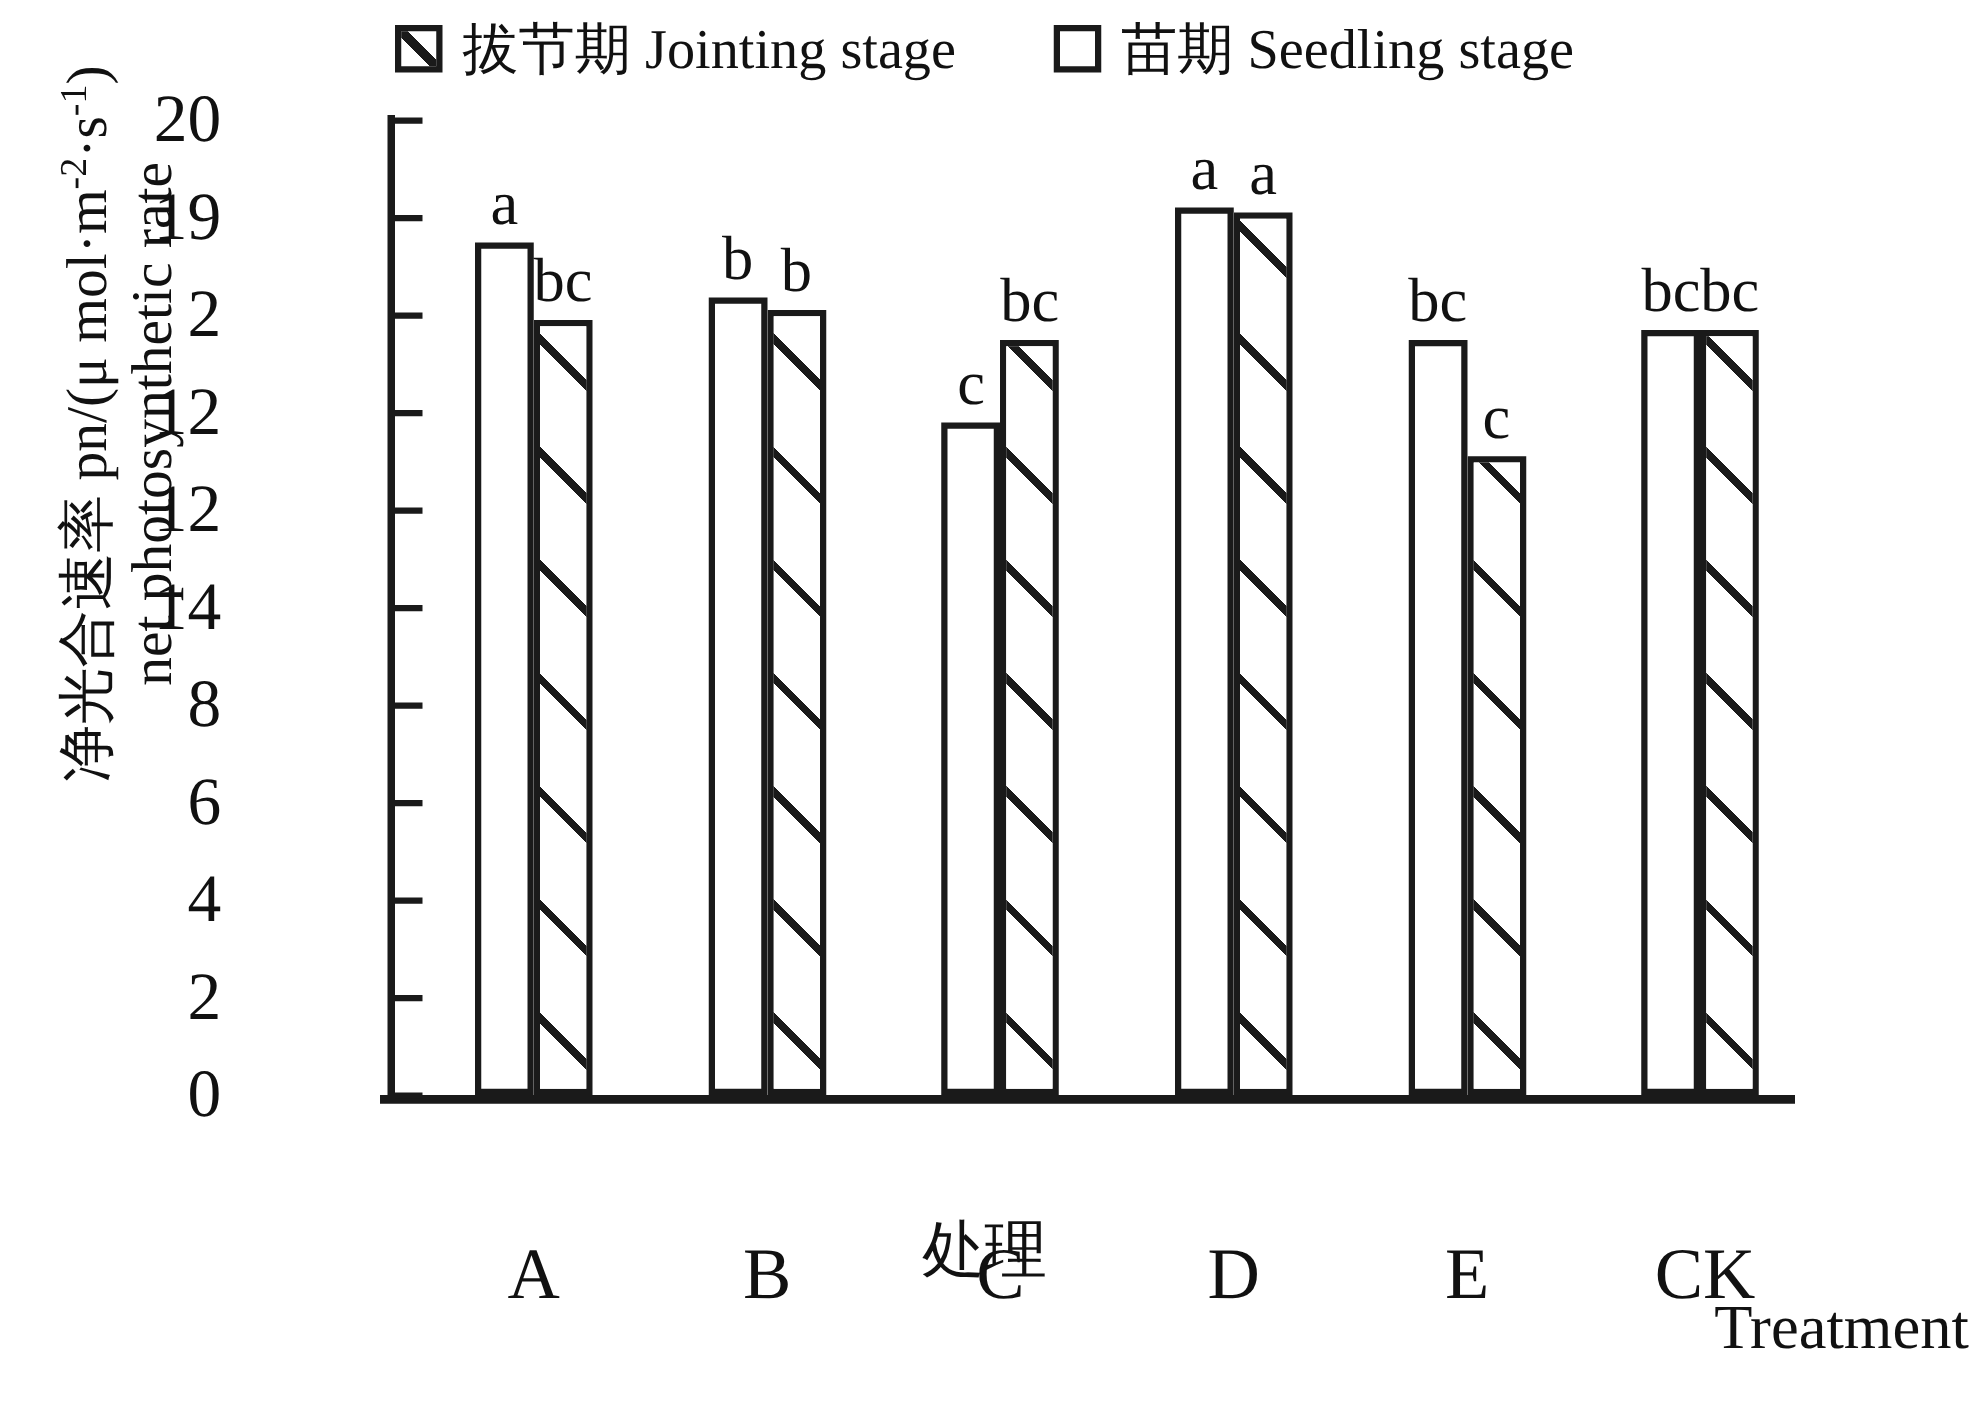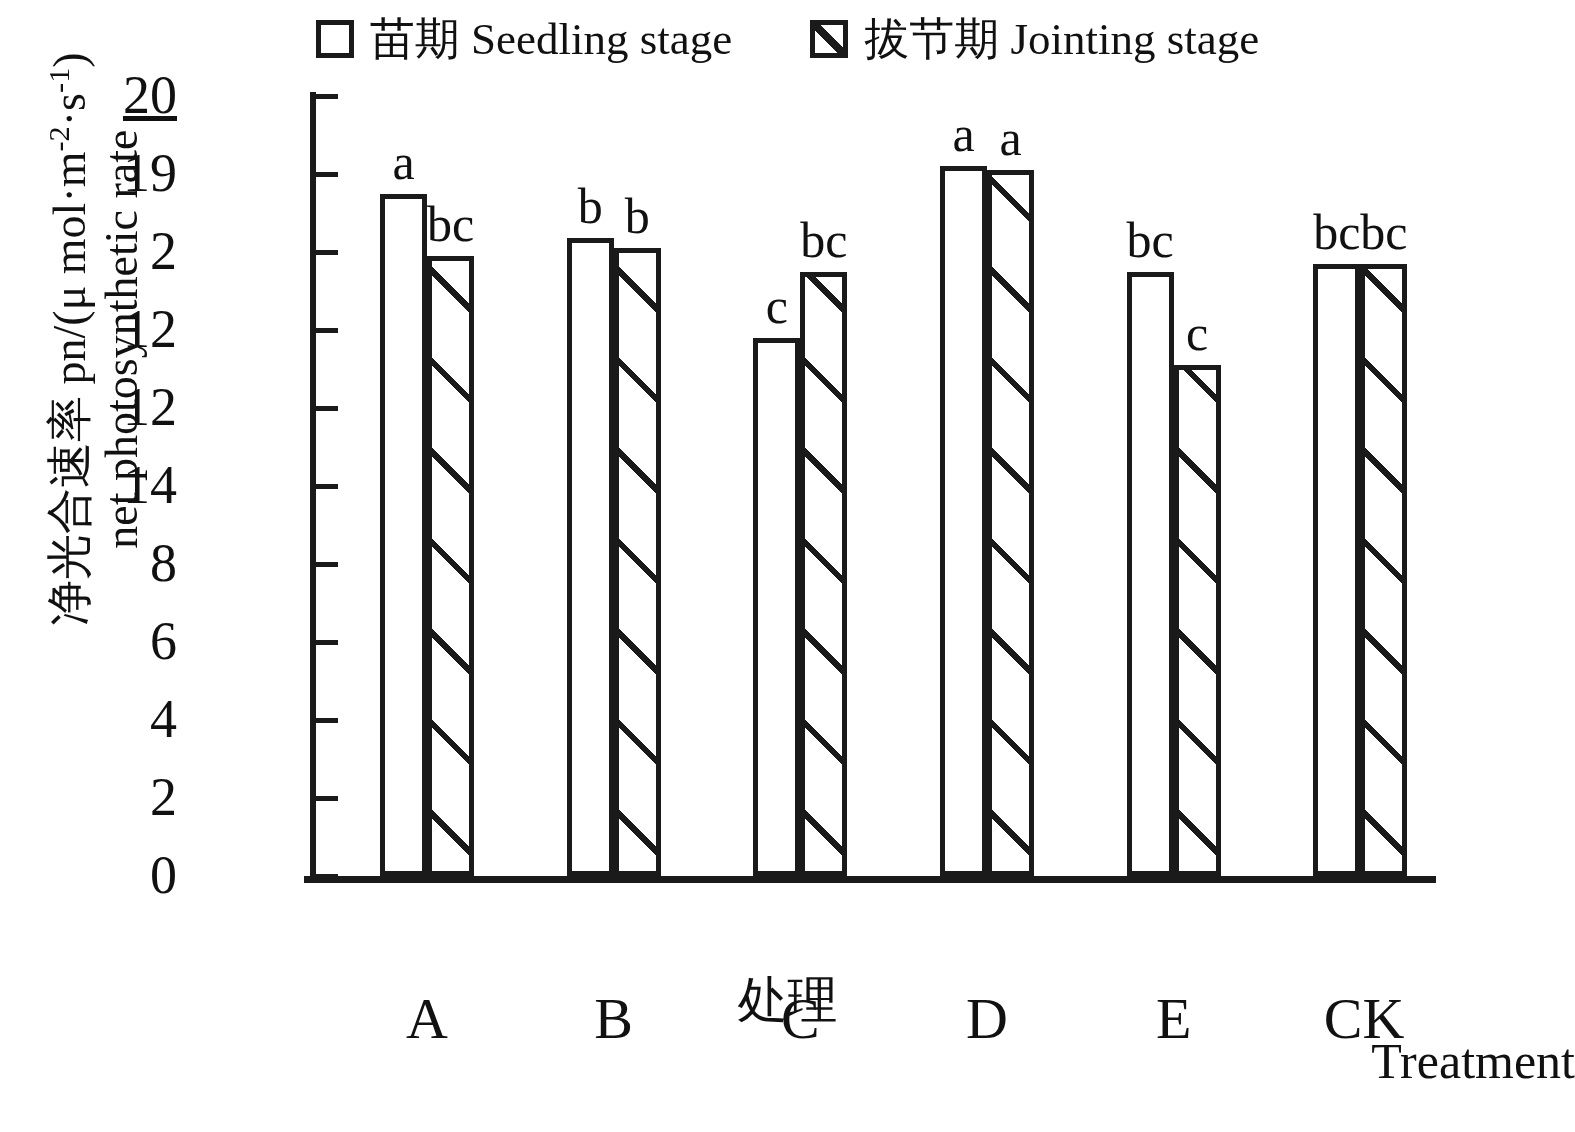--- a/index.html
+++ b/index.html
@@ -164,40 +164,40 @@
     line-height: 1.22;
   }
   #xlabel .l2 { display: block; text-align: right; }
   sup { font-size: 0.66em; vertical-align: super; }
 </style>
 </head>
 <body>
 
 <div id="legend">
   <div class="legend-entry">
+    <span class="legend-swatch hatched"></span>
+    <span class="legend-text">拔节期 Jointing stage</span>
+  </div>
+  <div class="legend-entry">
     <span class="legend-swatch open"></span>
     <span class="legend-text">苗期 Seedling stage</span>
-  </div>
-  <div class="legend-entry">
-    <span class="legend-swatch hatched"></span>
-    <span class="legend-text">拔节期 Jointing stage</span>
   </div>
 </div>
 
 <div id="ylabel">
   <span class="l1"><span>净光合速率 pn/(μ mol·m</span><sup>-2</sup><span>·s</span><sup>-1</sup><span>)</span></span>
   <span class="l2">net photosynthetic rate</span>
 </div>
 
 <div id="plot">
   <div id="axis-left"></div>
   <div id="axis-bottom"></div>
 
 <div class="tick" style="top: -2px;"></div>
-    <div class="ytick-label" style="top: -28px; text-decoration: underline;">20</div>
+    <div class="ytick-label" style="top: -28px;">20</div>
     <div class="tick" style="top: 76px;"></div>
     <div class="ytick-label" style="top: 50px;">19</div>
     <div class="tick" style="top: 154px;"></div>
     <div class="ytick-label" style="top: 128px;">2</div>
     <div class="tick" style="top: 232px;"></div>
     <div class="ytick-label" style="top: 206px;">12</div>
     <div class="tick" style="top: 310px;"></div>
     <div class="ytick-label" style="top: 284px;">12</div>
     <div class="tick" style="top: 388px;"></div>
     <div class="ytick-label" style="top: 362px;">14</div>

